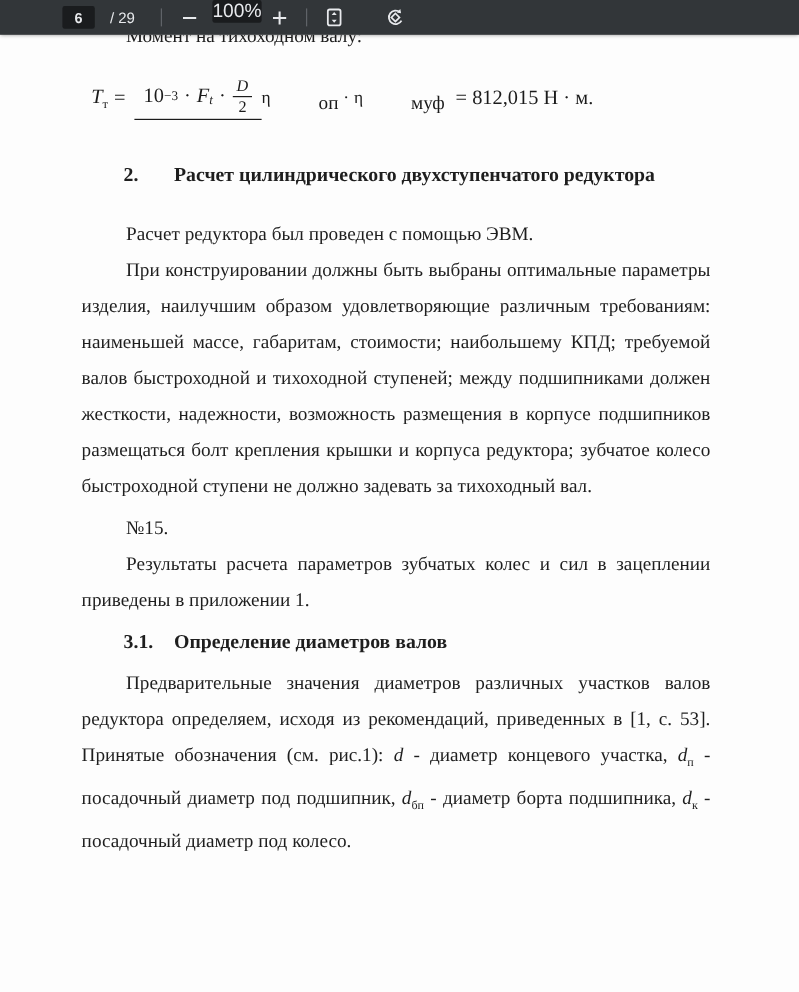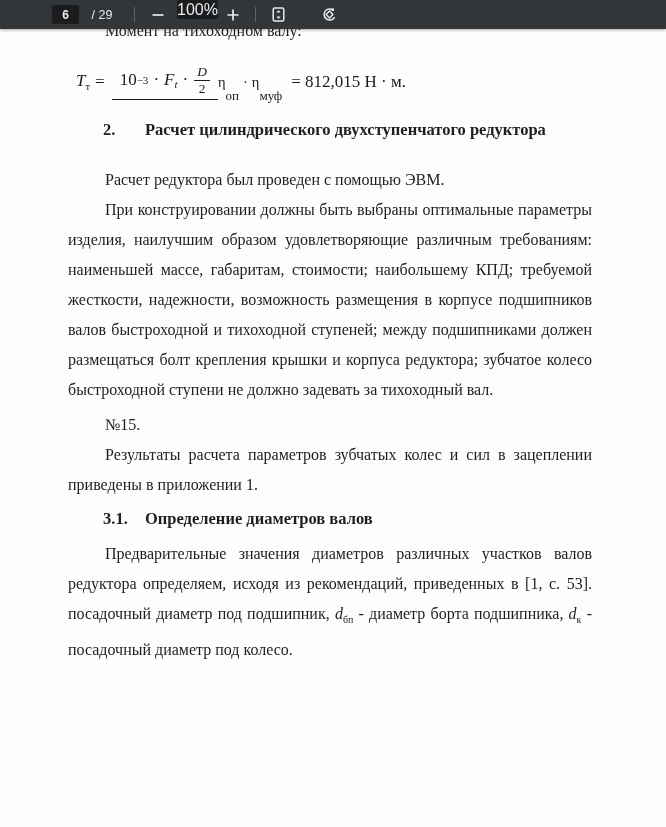--- a/index.html
+++ b/index.html
@@ -35,36 +35,36 @@
     color:var(--doc_text,#1e1e1e);
   }
   .content{padding:0 16px 0 68px;}
   .line{font-size:16px;line-height:30px;text-align:justify;text-align-last:justify;}
   .para .line:first-child,.indent{text-indent:37px;}
   .para .line:last-child,.no-stretch{text-align-last:left;font-family:Liberation Serif, serif;}
   .clipped{margin-top:-13px;text-indent:37px;font-size:16px;line-height:30px;text-align-last:left;}
   
   .heading{font-weight:bold;font-size:16.5px;line-height:22px;margin-left:35px;}
   .h-num{display:inline-block;width:42px;}
-  .heading-2{margin-top:7px;}
+  .heading-2{margin-top:23px;}
   .heading-3{margin-top:6px;}
   .heading-3-1{margin-top:8px;}
   .para-1{margin-top:24px;}
   .para-3{margin-top:5px;}
   .para-5{margin-top:9px;}
   
   .formula{display:flex;align-items:center;margin:6px 0 0 8px;height:60px;
     font-size:17px;color:#1b1b1b;}
   .formula i{font-family:"Liberation Serif",serif;}
   .f-lhs sub{font-size:10.5px;}
   .f-eq{margin:0 7px 0 5px;}
   .frac{display:inline-flex;align-items:center;}
   .fr-num{display:flex;align-items:center;padding:0 8px 3px;border-bottom:1.6px solid #1b1b1b;}
   .fr-den{display:flex;align-items:flex-start;padding-top:1px;font-size:14.5px;}
-  .fr-den sub{font-size:13px;position:relative;top:14px;}
+  .fr-den sub{font-size:16px;position:relative;top:4px;margin-left:40px;}
   .dot{margin:0 5px;}
   .fr-den .dot{margin:0 4px;}
   sup.exp{font-size:11px;}
   .f-sub{font-size:11px;position:relative;top:4px;}
   .inner-frac{display:inline-flex;flex-direction:column;align-items:center;
     font-size:13.5px;line-height:15px;margin-left:1px;}
   .in-num{padding:0 3px 1px;border-bottom:1.2px solid #1b1b1b;}
   .f-result{margin-left:9px;}
   .mvar{font-size:16px;}
   sub.msub{font-size:10px;}
@@ -152,38 +152,39 @@
       <span class="h-num">2.</span><span>Расчет цилиндрического двухступенчатого редуктора</span>
     </div>
 
     <div class="para para-1">
         <div class="line">Расчет редуктора был проведен с помощью ЭВМ.</div>
       </div>
     <div class="para para-2">
         <div class="line">При конструировании должны быть выбраны оптимальные параметры</div>
         <div class="line">изделия, наилучшим образом удовлетворяющие различным требованиям:</div>
         <div class="line">наименьшей массе, габаритам, стоимости; наибольшему КПД; требуемой</div>
+        <div class="line">валов быстроходной и тихоходной ступеней; между подшипниками должен</div>
         <div class="line">жесткости, надежности, возможность размещения в корпусе подшипников</div>
-        <div class="line">валов быстроходной и тихоходной ступеней; между подшипниками должен</div>
         <div class="line">размещаться болт крепления крышки и корпуса редуктора; зубчатое колесо</div>
         <div class="line">быстроходной ступени не должно задевать за тихоходный вал.</div>
       </div>
     <div class="para para-3">
         <div class="line">№15.</div>
       </div>
     <div class="para para-4">
         <div class="line">Результаты расчета параметров зубчатых колес и сил в зацеплении</div>
         <div class="line">приведены в приложении 1.</div>
       </div>
 
     <div class="heading heading-3-1">
       <span class="h-num">3.1.</span><span>Определение диаметров валов</span>
     </div>
 
     <div class="para-5">
       <div class="line indent">Предварительные значения диаметров различных участков валов</div>
       <div class="line">редуктора определяем, исходя из рекомендаций, приведенных в [1, с. 53].</div>
+      <div class="line"><span>Принятые обозначения (см. рис.1): </span><i class="mvar">d</i><span> - диаметр концевого участка, </span><i class="mvar">d</i><sub class="msub">п</sub><span> -</span></div>
       <div class="line"><span>посадочный диаметр под подшипник, </span><i class="mvar">d</i><sub class="msub">бп</sub><span> - диаметр борта подшипника, </span><i class="mvar">d</i><sub class="msub">к</sub><span> -</span></div>
       <div class="line no-stretch">посадочный диаметр под колесо.</div>
     </div>
 
   </div>
 </div>
 
 </body></html>

